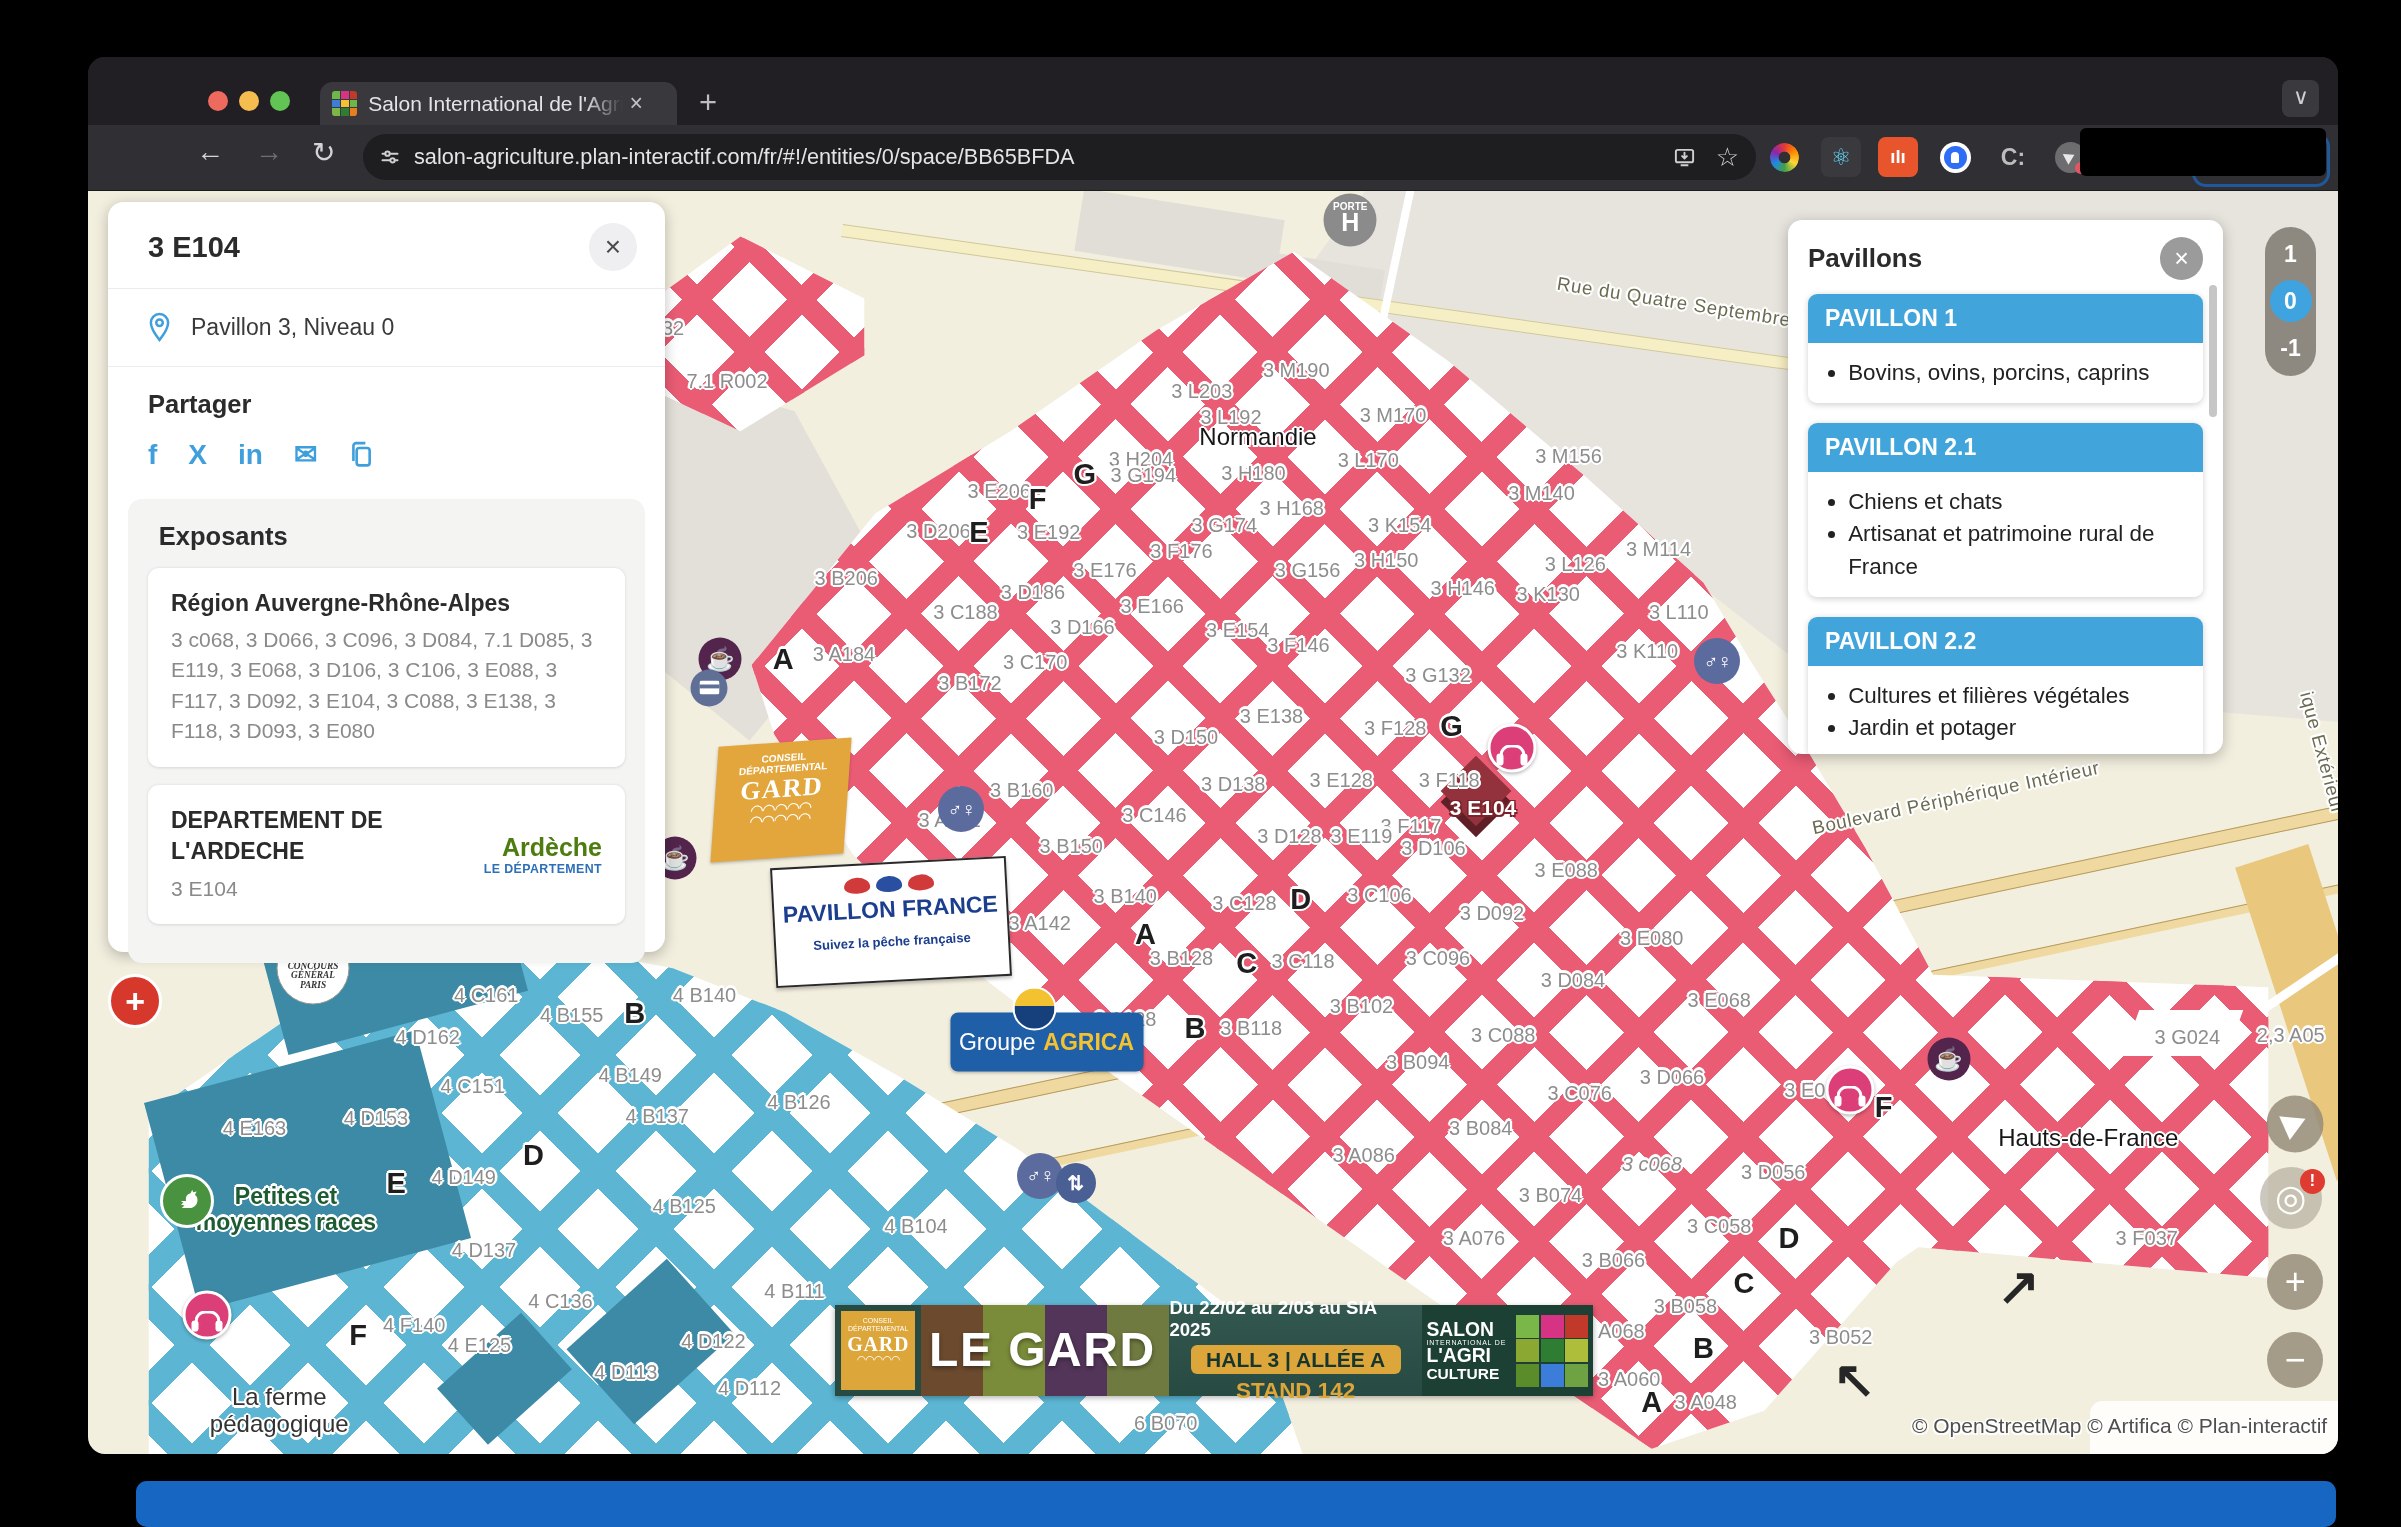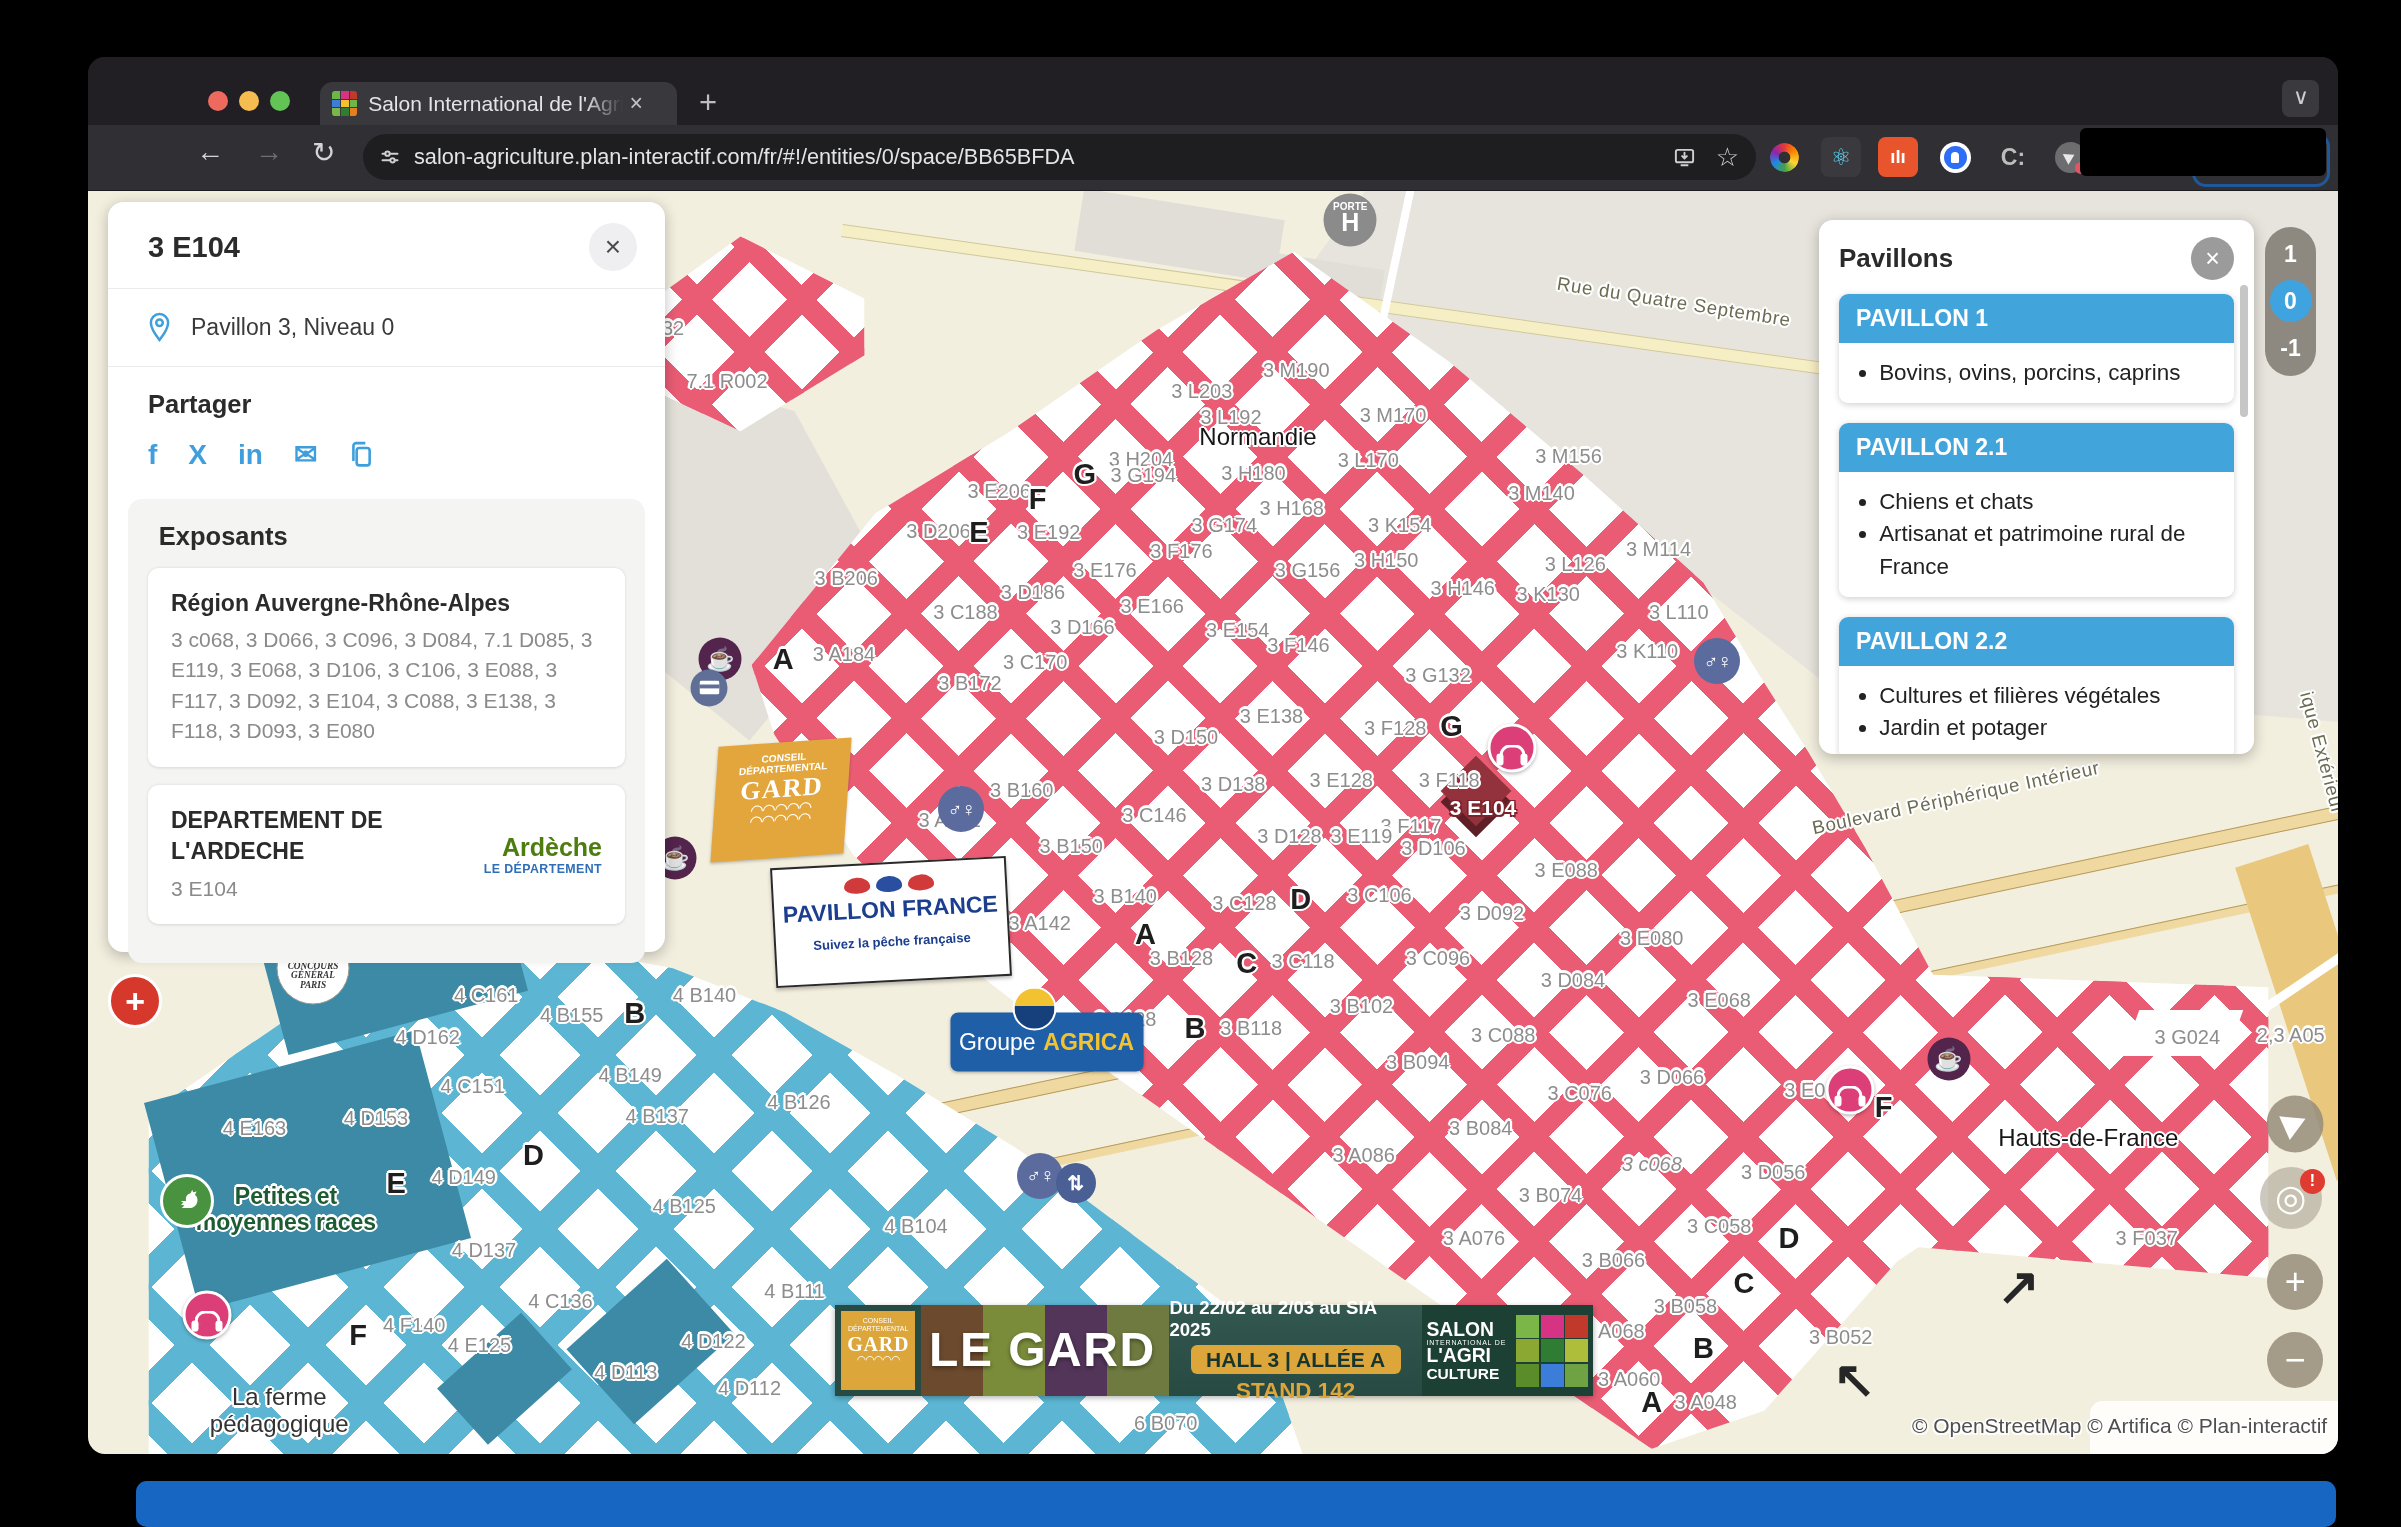--- a/index.html
+++ b/index.html
@@ -164,21 +164,21 @@
   #lp-expo-h{font-size:25.5px;font-weight:bold;color:#2b2b2b;margin:3.1px 0 17px 10.8px;}
   .ex-card{background:#fff;border-radius:10.8px;box-shadow:0 0.8px 3.1px rgba(0,0,0,.12);padding:20px 23px;margin-bottom:18.6px;
     display:flex;justify-content:space-between;gap:12.4px;}
   .ex-name{font-size:23px;font-weight:bold;color:#2b2b2b;line-height:1.35;}
   .ex-stands{font-size:21px;color:#8a8a8a;line-height:1.45;margin-top:6.2px;}
   .ex-logo{flex:0 0 147px;text-align:right;align-self:center;}
   .ex-logo .l1{color:#4d7c0f;font-size:25px;font-weight:bold;}
   .ex-logo .l2{color:#2e6fb8;font-size:12.4px;font-weight:bold;letter-spacing:0.4px;}
 
   #right-panel{position:absolute;left:1700px;top:29px;width:435px;height:534px;background:#fff;border-radius:14px;
-    box-shadow:0 3.1px 14px rgba(0,0,0,.25);z-index:10;overflow:hidden;box-sizing:border-box;padding:17px 20px;margin-left:31px;}
+    box-shadow:0 3.1px 14px rgba(0,0,0,.25);z-index:10;overflow:hidden;box-sizing:border-box;padding:17px 20px;}
   #rp-head{display:flex;align-items:center;justify-content:space-between;margin-bottom:14px;}
   #rp-title{font-size:26px;font-weight:bold;color:#2b2b2b;}
   #rp-close{width:43px;height:43px;border-radius:50%;background:#9b9b9b;color:#fff;font-size:25px;
     display:flex;align-items:center;justify-content:center;}
   #rp-scroll{position:absolute;right:6.2px;top:65px;width:7.7px;height:132px;background:#c6c6c6;border-radius:3.9px;}
   .pav-card{margin-bottom:20px;border-radius:9.3px;box-shadow:0 1.5px 6.2px rgba(0,0,0,.18);}
   .pav-head{background:#41a5dc;color:#fff;font-weight:bold;font-size:23px;border-radius:9.3px 9.3px 0 0;padding:10.8px 17px;}
   .pav-body{background:#fff;border-radius:0 0 9.3px 9.3px;padding:14px 10.8px 14px 6.2px;}
   .pav-body ul{margin:0;padding-left:34px;}
   .pav-body li{font-size:22.4px;color:#222;line-height:1.45;}

